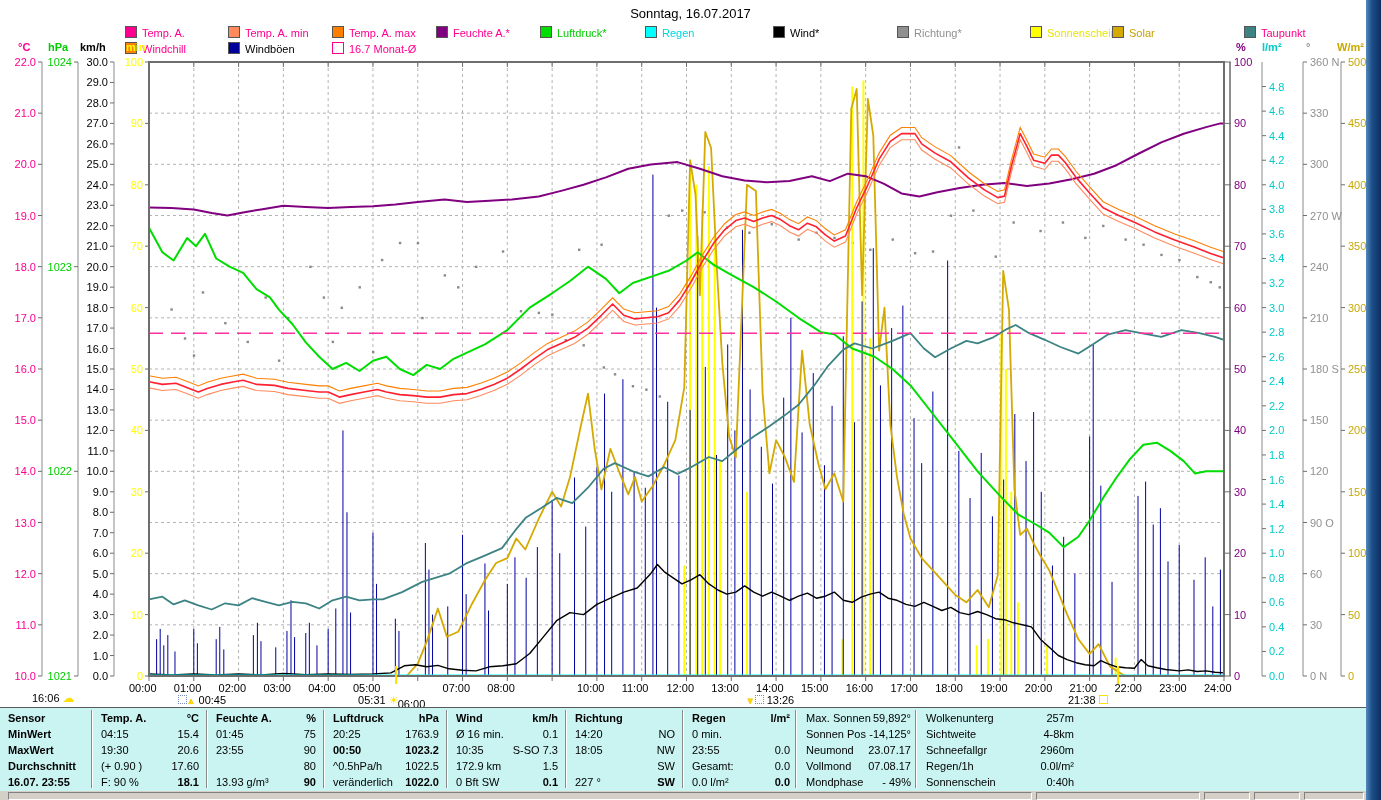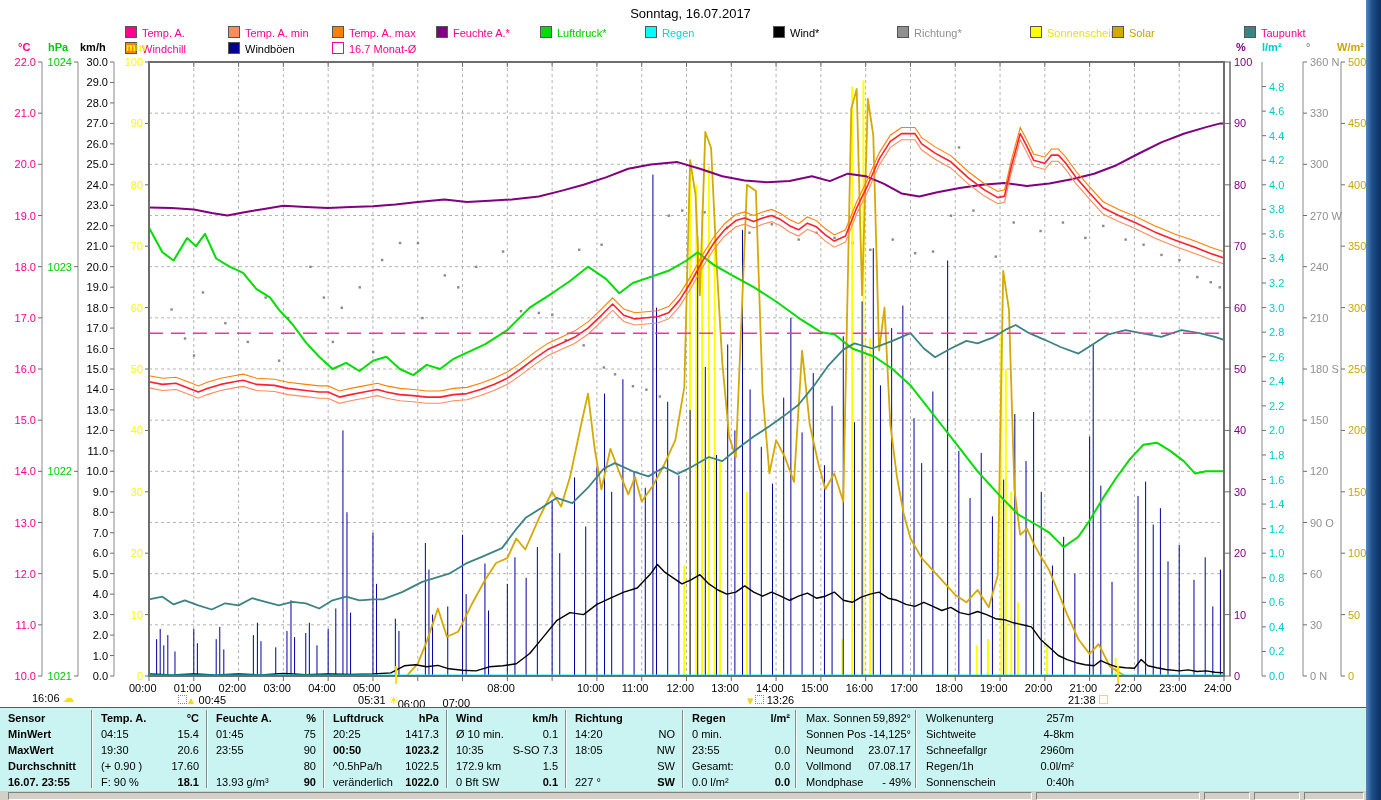--- a/index.html
+++ b/index.html
@@ -601,21 +601,21 @@
       <text x="1348" y="66" fill="#c8a800" text-anchor="start" font-size="11">500</text>
     </svg>
   <div class="abs" id="xlabels">
       <div class="xlab" style="left: 129px; top: 682px;">00:00</div>
       <div class="xlab" style="left: 173.792px; top: 682px;">01:00</div>
       <div class="xlab" style="left: 218.583px; top: 682px;">02:00</div>
       <div class="xlab" style="left: 263.375px; top: 682px;">03:00</div>
       <div class="xlab" style="left: 308.167px; top: 682px;">04:00</div>
       <div class="xlab" style="left: 352.958px; top: 682px;">05:00</div>
       <div class="xlab" style="left: 397.75px; top: 698px;">06:00</div>
-      <div class="xlab" style="left: 442.542px; top: 682px; margin-top: 15px;">07:00</div>
+      <div class="xlab" style="left: 442.542px; top: 682px;">07:00</div>
       <div class="xlab" style="left: 487.333px; top: 682px;">08:00</div>
       <div class="xlab" style="left: 532.125px; top: 682px; margin-top: 48px;">09:00</div>
       <div class="xlab" style="left: 576.917px; top: 682px;">10:00</div>
       <div class="xlab" style="left: 621.708px; top: 682px;">11:00</div>
       <div class="xlab" style="left: 666.5px; top: 682px;">12:00</div>
       <div class="xlab" style="left: 711.292px; top: 682px;">13:00</div>
       <div class="xlab" style="left: 756.083px; top: 682px;">14:00</div>
       <div class="xlab" style="left: 800.875px; top: 682px;">15:00</div>
       <div class="xlab" style="left: 845.667px; top: 682px;">16:00</div>
       <div class="xlab" style="left: 890.458px; top: 682px;">17:00</div>
@@ -706,21 +706,21 @@
         </div>
       </div>
       <div class="tsep" style="left: 206px;"></div>
       <div class="tcol" style="left: 327px; width: 116px;">
         <div class="tcell" style="position: relative;">
           <span class="lc bold">Luftdruck</span>
           <span class="rc bold">hPa</span>
         </div>
         <div class="tcell" style="position: relative;">
           <span class="lc">20:25</span>
-          <span class="rc">1417.3</span>
+          <span class="rc">1763.9</span>
         </div>
         <div class="tcell" style="position: relative; font-weight: bold;">
           <span class="lc">00:50</span>
           <span class="rc">1023.2</span>
         </div>
         <div class="tcell" style="position: relative;">
           <span class="lc">^0.5hPa/h</span>
           <span class="rc">1022.5</span>
         </div>
         <div class="tcell" style="position: relative;">
@@ -728,21 +728,21 @@
           <span class="rc bold">1022.0</span>
         </div>
       </div>
       <div class="tsep" style="left: 323px;"></div>
       <div class="tcol" style="left: 450px; width: 112px;">
         <div class="tcell" style="position: relative;">
           <span class="lc bold">Wind</span>
           <span class="rc bold">km/h</span>
         </div>
         <div class="tcell" style="position: relative;">
-          <span class="lc">Ø 10 min.</span>
+          <span class="lc">Ø 16 min.</span>
           <span class="rc">0.1</span>
         </div>
         <div class="tcell" style="position: relative;">
           <span class="lc">10:35</span>
           <span class="rc">S-SO 7.3</span>
         </div>
         <div class="tcell" style="position: relative;">
           <span class="lc">172.9 km</span>
           <span class="rc">1.5</span>
         </div>

